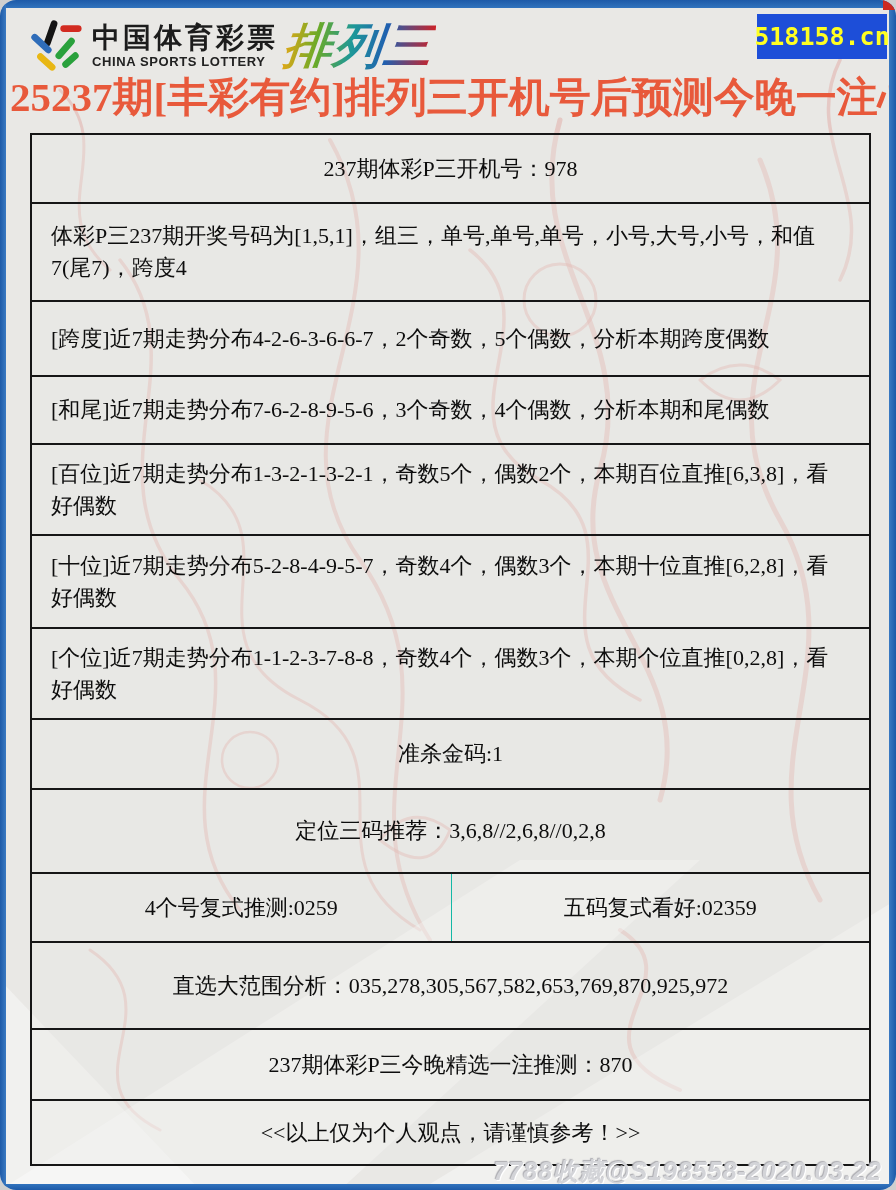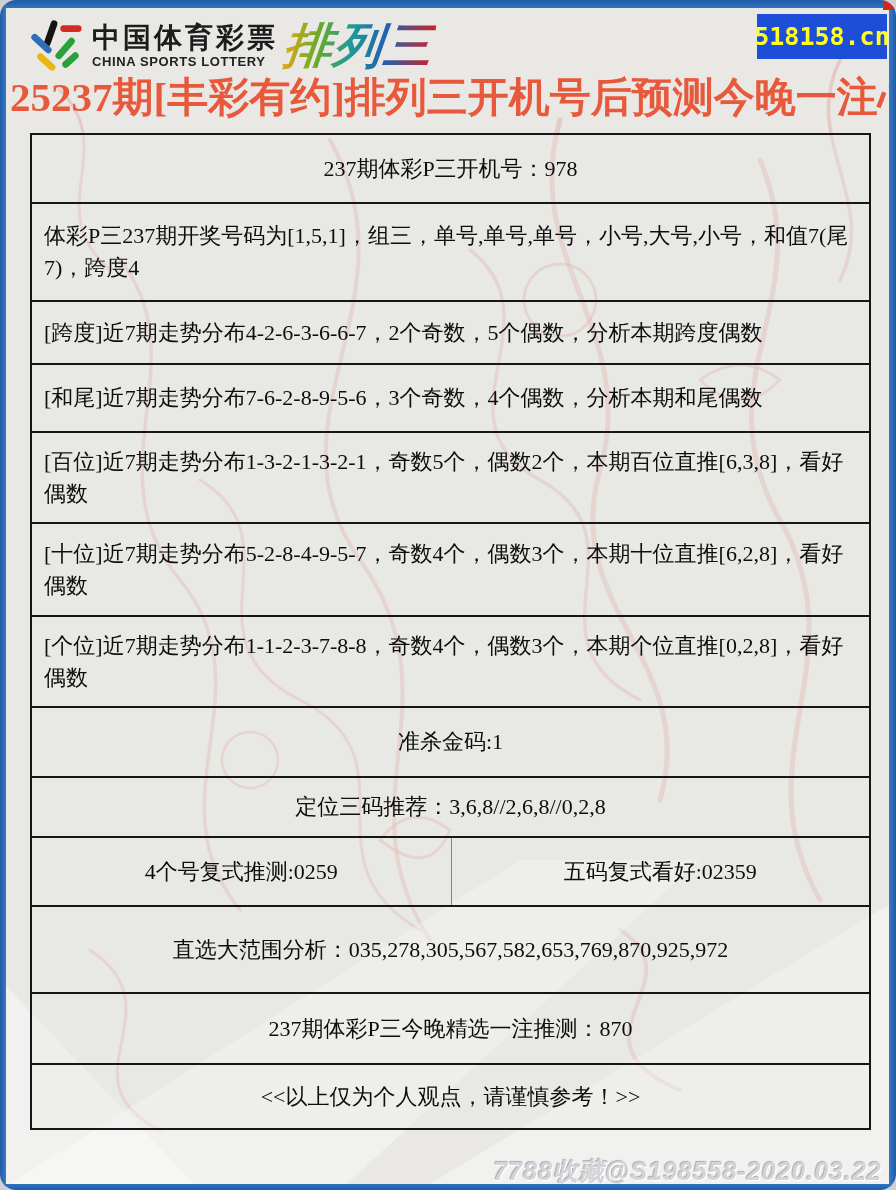--- a/index.html
+++ b/index.html
@@ -51,21 +51,21 @@
   }
 
   
   .pred-table {
     position:absolute; left:30px; top:133px; width:841px; z-index:3;
     border:2px solid #161616; background:rgba(233,232,229,0.35);
   }
   .t-row {
     display:flex; align-items:center; justify-content:center;
     font-size:22px; color:#0d0d0d; text-align:center; line-height:1.45;
-    border-top:2px solid #161616; padding:0 12px;
+    border-top:2px solid #161616; padding:0 19px;
   }
   .t-row:first-child { border-top:none; }
   .t-row.left { justify-content:flex-start; text-align:left; }
   .t-split { display:flex; align-items:stretch; padding:0; }
   .t-cell { flex:1 1 50%; display:flex; align-items:center; justify-content:center;
             font-size:22px; color:#0d0d0d; }
   .t-cell + .t-cell { border-left:1px solid #14b8a6; }
 
   
   .watermark {
@@ -129,27 +129,27 @@
     <div class="brand-product">排列三</div>
   </div>
 
   <div class="site-badge">518158.cn</div>
 
   <div class="page-title">25237期[丰彩有约]排列三开机号后预测今晚一注心水号</div>
 
   <div class="pred-table">
     <div class="t-row" style="height:67px">237期体彩P三开机号：978</div>
     <div class="t-row left" style="height:98px">体彩P三237期开奖号码为[1,5,1]，组三，单号,单号,单号，小号,大号,小号，和值7(尾7)，跨度4</div>
-    <div class="t-row left" style="height:63px">[跨度]近7期走势分布4-2-6-3-6-6-7，2个奇数，5个偶数，分析本期跨度偶数</div>
+    <div class="t-row left" style="height:75px">[跨度]近7期走势分布4-2-6-3-6-6-7，2个奇数，5个偶数，分析本期跨度偶数</div>
     <div class="t-row left" style="height:68px">[和尾]近7期走势分布7-6-2-8-9-5-6，3个奇数，4个偶数，分析本期和尾偶数</div>
     <div class="t-row left" style="height:91px">[百位]近7期走势分布1-3-2-1-3-2-1，奇数5个，偶数2个，本期百位直推[6,3,8]，看好偶数</div>
     <div class="t-row left" style="height:93px">[十位]近7期走势分布5-2-8-4-9-5-7，奇数4个，偶数3个，本期十位直推[6,2,8]，看好偶数</div>
     <div class="t-row left" style="height:91px">[个位]近7期走势分布1-1-2-3-7-8-8，奇数4个，偶数3个，本期个位直推[0,2,8]，看好偶数</div>
     <div class="t-row" style="height:70px">准杀金码:1</div>
-    <div class="t-row" style="height:60px">定位三码推荐：3,6,8//2,6,8//0,2,8</div>
+    <div class="t-row" style="height:84px">定位三码推荐：3,6,8//2,6,8//0,2,8</div>
     <div class="t-row t-split" style="height:69px">
       <div class="t-cell">4个号复式推测:0259</div>
       <div class="t-cell">五码复式看好:02359</div>
     </div>
     <div class="t-row" style="height:87px">直选大范围分析：035,278,305,567,582,653,769,870,925,972</div>
     <div class="t-row" style="height:71px">237期体彩P三今晚精选一注推测：870</div>
     <div class="t-row" style="height:65px">&lt;&lt;以上仅为个人观点，请谨慎参考！&gt;&gt;</div>
   </div>
 
   <div class="watermark">7788收藏@S198558-2020.03.22</div>

